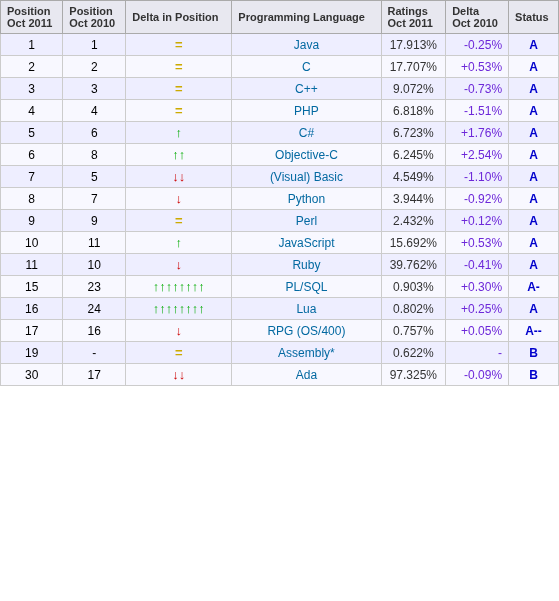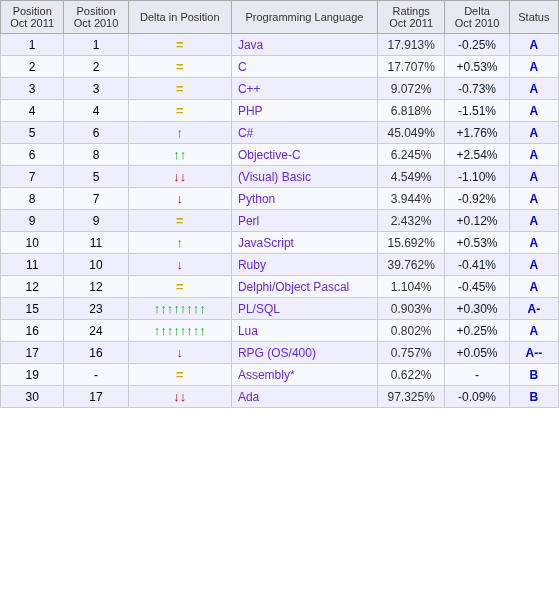--- a/index.html
+++ b/index.html
@@ -2,41 +2,41 @@
 <html><head>
   <meta charset="utf-8">
   <style>
     * { margin: 0; padding: 0; box-sizing: border-box; }
     body { font-family: Arial, sans-serif; font-size: 12px; background: #fff; }
     table { border-collapse: collapse; width: 559px; }
     th {
       background: #e8e8f0;
       border: 1px solid #aaa;
       padding: 4px 6px;
-      text-align: center;
-      font-weight: normal;
+      text-align: left;
+      font-weight: bold;
       color: #333;
       font-size: 11px;
       vertical-align: middle;
     }
     td {
       border: 1px solid #ccc;
       padding: 3px 6px;
       text-align: center;
       font-size: 12px;
       vertical-align: middle;
     }
     tr:nth-child(odd) td { background: #eeeeff; }
     tr:nth-child(even) td { background: #f8f8ff; }
-    .lang-name { color: #6d28d9; text-align: left; }
+    .lang-name { color: #0369a1; text-align: center; }
     .delta-up { color: #00aa00; font-weight: bold; }
     .delta-down { color: #cc0000; font-weight: bold; }
     .delta-same { color: #ccaa00; font-weight: bold; }
     .rating { color: #333; }
-    .delta-rating-pos { color: #0f172a; }
+    .delta-rating-pos { color: #6d28d9; text-align: right; }
     .status { color: #0000cc; font-weight: bold; }
   </style>
 </head>
 <body>
 
 <table>
   <thead>
     <tr id="header-row">
       <th>Position<br>Oct 2011</th>
       <th>Position<br>Oct 2010</th>
@@ -82,21 +82,21 @@
     <td class="lang-name">PHP</td>
     <td class="rating">6.818%</td>
     <td class="delta-rating-pos">-1.51%</td>
     <td class="status">A</td>
   </tr>
       <tr>
     <td>5</td>
     <td>6</td>
     <td class="delta-up" style="font-size:13px; letter-spacing:0px;">↑</td>
     <td class="lang-name">C#</td>
-    <td class="rating">45.049%</td>
+    <td class="rating">6.723%</td>
     <td class="delta-rating-pos">+1.76%</td>
     <td class="status">A</td>
   </tr>
       <tr>
     <td>6</td>
     <td>8</td>
     <td class="delta-up" style="font-size:13px; letter-spacing:0px;">↑↑</td>
     <td class="lang-name">Objective-C</td>
     <td class="rating">6.245%</td>
     <td class="delta-rating-pos">+2.54%</td>
@@ -141,29 +141,20 @@
       <tr>
     <td>11</td>
     <td>10</td>
     <td class="delta-down" style="font-size:13px; letter-spacing:0px;">↓</td>
     <td class="lang-name">Ruby</td>
     <td class="rating">39.762%</td>
     <td class="delta-rating-pos">-0.41%</td>
     <td class="status">A</td>
   </tr>
       <tr>
-    <td>12</td>
-    <td>12</td>
-    <td class="delta-same" style="font-size:13px; letter-spacing:0px;">=</td>
-    <td class="lang-name">Delphi/Object Pascal</td>
-    <td class="rating">1.104%</td>
-    <td class="delta-rating-pos">-0.45%</td>
-    <td class="status">A</td>
-  </tr>
-      <tr>
     <td>15</td>
     <td>23</td>
     <td class="delta-up" style="font-size:13px; letter-spacing:0px;">↑↑↑↑↑↑↑↑</td>
     <td class="lang-name">PL/SQL</td>
     <td class="rating">0.903%</td>
     <td class="delta-rating-pos">+0.30%</td>
     <td class="status">A-</td>
   </tr>
       <tr>
     <td>16</td>

